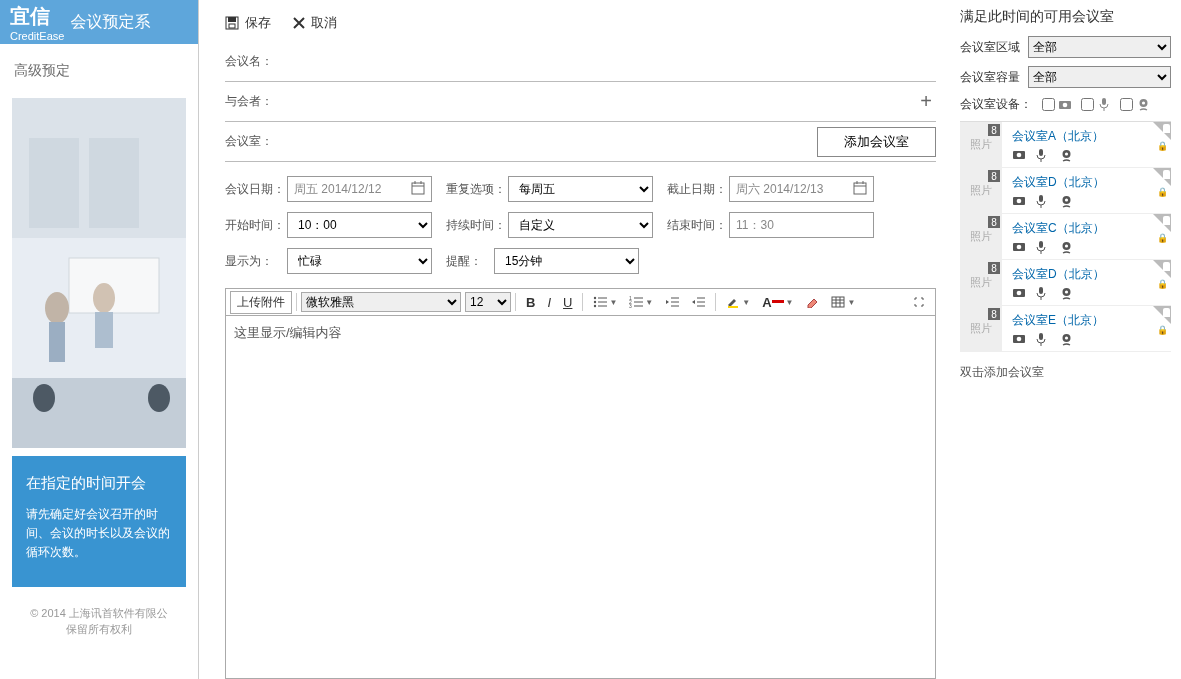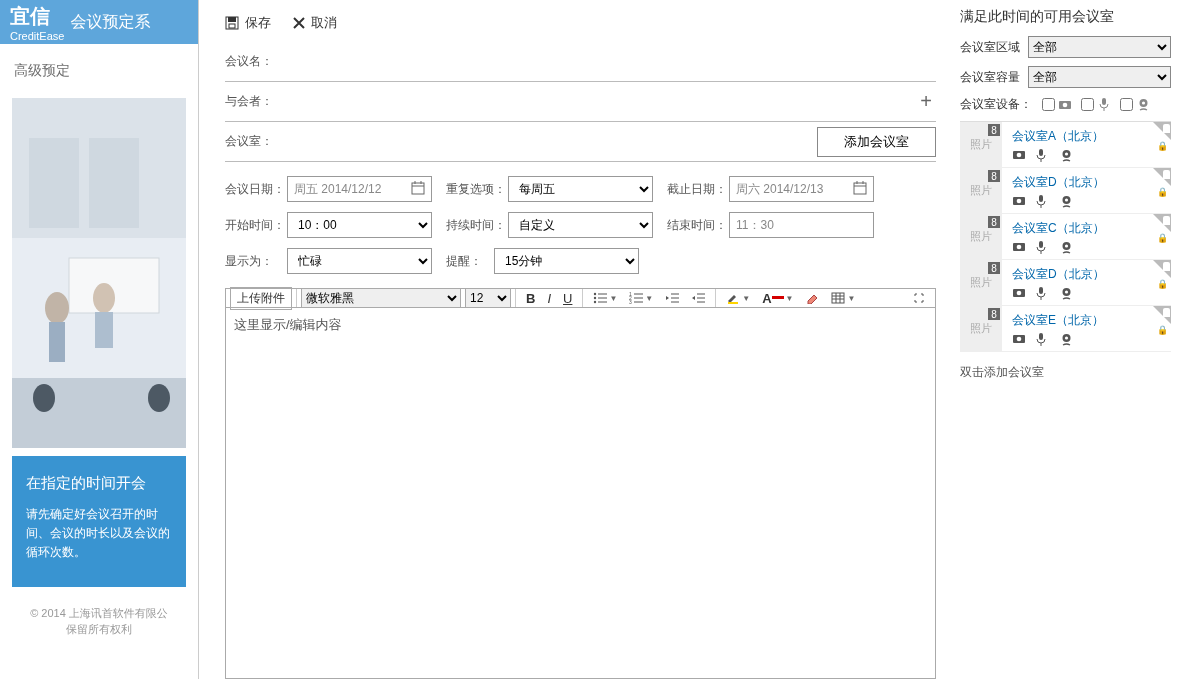--- a/index.html
+++ b/index.html
@@ -31,21 +31,21 @@
 
 .inline-fields{display:flex;align-items:center;margin-top:14px;flex-wrap:wrap;}
 .inline-item{display:flex;align-items:center;margin-right:14px;margin-bottom:10px;}
 .inline-item .lbl{width:62px;color:#555;white-space:nowrap;}
 .select,.dateinput{height:26px;border:1px solid #999;background:#fff;font-family:inherit;font-size:12px;padding:0 6px;}
 .select{width:145px;}
 .dateinput{width:145px;display:flex;align-items:center;color:#888;}
 .dateinput .cal-icon{margin-left:auto;}
 svg.cal{width:14px;height:14px;}
 
-.editor-toolbar{display:flex;align-items:center;border:1px solid #aaa;height:20px;padding:0 4px;gap:0;background:#fff;margin-top:4px;}
+.editor-toolbar{display:flex;align-items:center;border:1px solid #aaa;height:28px;padding:0 4px;gap:0;background:#fff;margin-top:4px;}
 .tb-btn{padding:3px 6px;border:none;background:none;cursor:pointer;font-family:inherit;font-size:13px;color:#333;display:flex;align-items:center;}
 .tb-sep{width:1px;height:18px;background:#ccc;margin:0 4px;}
 .tb-select{height:20px;border:1px solid #aaa;font-size:12px;font-family:inherit;}
 .tb-dd{font-size:8px;margin-left:2px;color:#666;}
 .editor-body{border:1px solid #aaa;border-top:none;flex:1;min-height:300px;padding:8px;color:#555;font-size:13px;}
 
 .right{width:231px;padding:8px 10px 0 10px;}
 .right h2{font-size:18px;font-weight:normal;color:#333;margin-bottom:10px;}
 .right h3{font-size:14px;font-weight:normal;color:#333;margin-bottom:10px;}
 .filter-row{display:flex;align-items:center;margin-bottom:8px;font-size:12px;}

